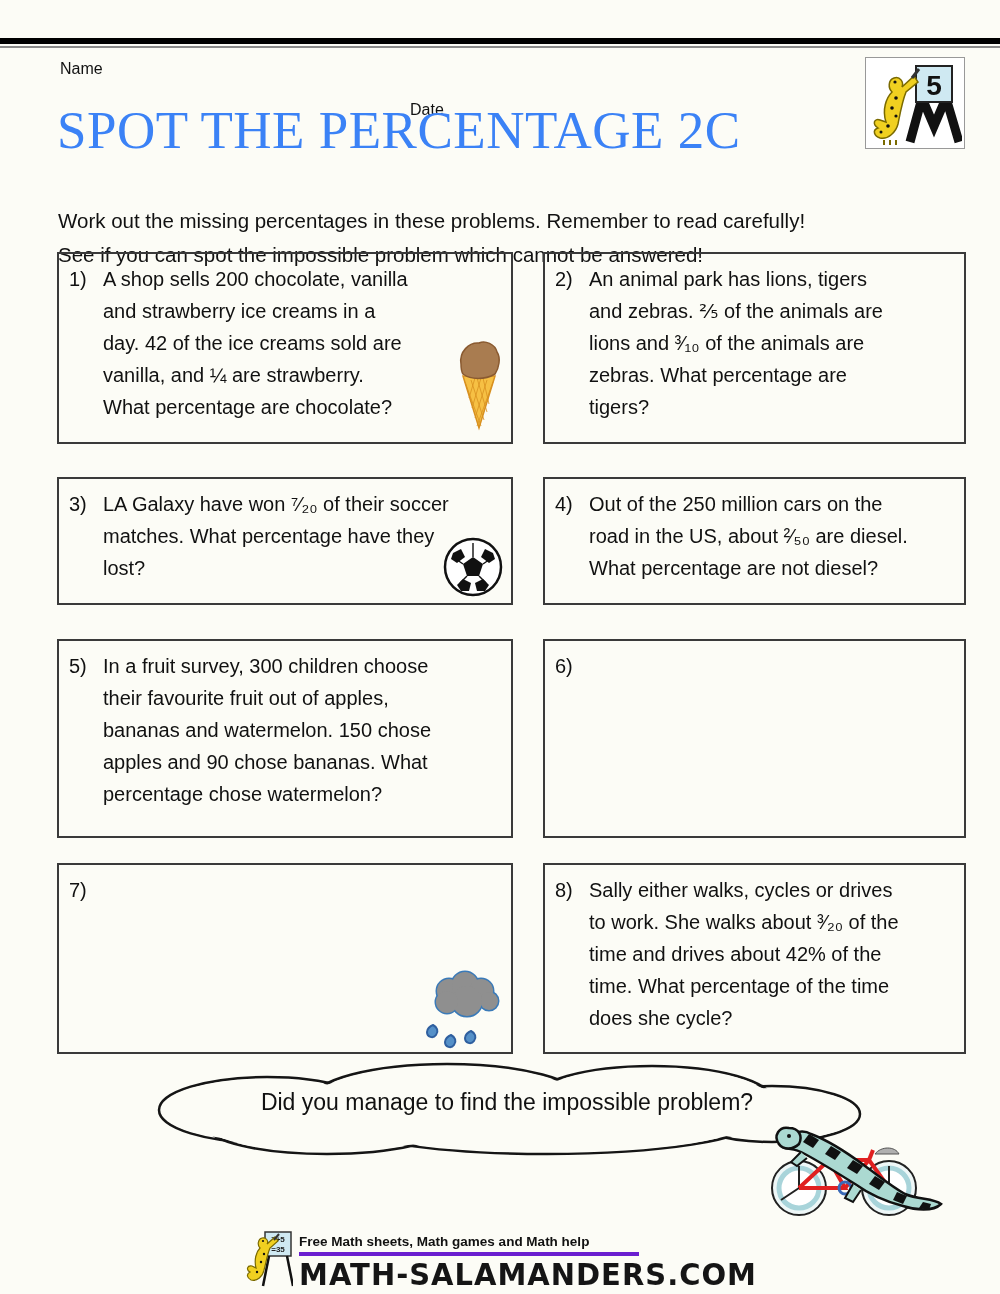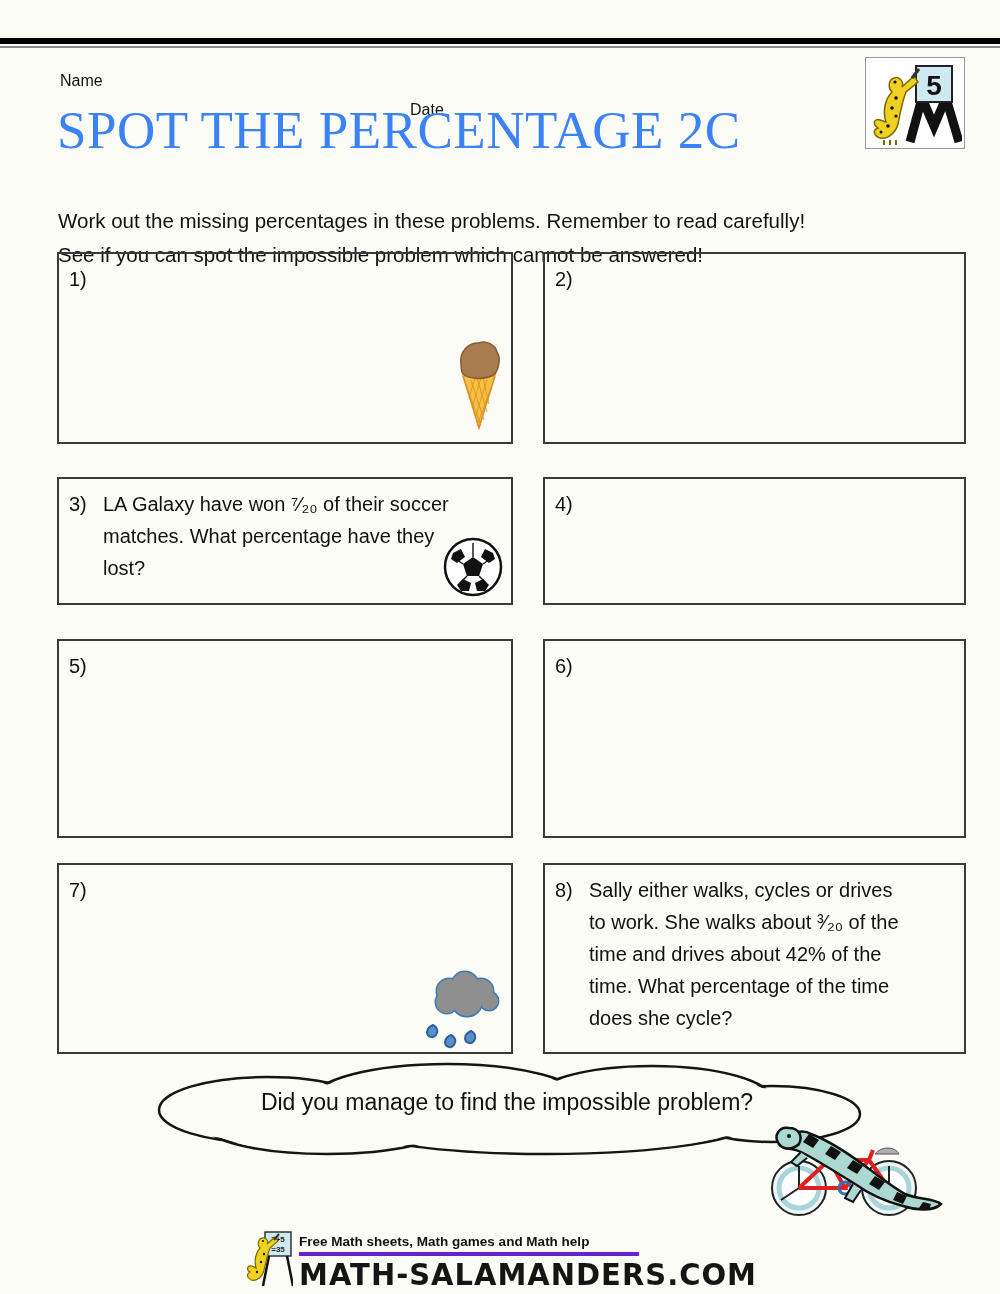--- a/index.html
+++ b/index.html
@@ -5,21 +5,21 @@
   html,body{margin:0;padding:0;}
   body{
     width:1000px;height:1294px;position:relative;overflow:hidden;
     background:#fcfcf6;
     font-family:"Liberation Sans","DejaVu Sans",sans-serif;
     color:#111;
   }
   .top-rule-thick{position:absolute;left:0;top:38px;width:1000px;height:6px;background:#000;}
   .top-rule-thin{position:absolute;left:0;top:46px;width:1000px;height:2px;background:#8a8a8a;}
 
-  .name-label{position:absolute;left:60px;top:60px;font-size:16px;margin-top:12px;}
+  .name-label{position:absolute;left:60px;top:60px;font-size:16px;}
   .date-label{position:absolute;left:410px;top:60px;font-size:16px;margin-top:41px;}
 
   .logo-box{position:absolute;left:865px;top:57px;width:98px;height:90px;background:#fff;border:1px solid #999;}
 
   .page-title{
     position:absolute;left:57px;top:100px;width:800px;
     font-family:"Liberation Serif","DejaVu Serif",serif;
     font-size:53px;font-weight:400;color:#3b82f6;letter-spacing:0.5px;
   }
   .intro{
@@ -86,38 +86,48 @@
     </g>
   </svg>
 </div>
 
 <div class="page-title">SPOT THE PERCENTAGE 2C</div>
 <div class="intro">Work out the missing percentages in these problems. Remember to read carefully!
 See if you can spot the impossible problem which cannot be answered!</div>
 
 <div class="pbox" style="left:57px;top:252px;width:456px;height:192px;">
   <span class="pnum">1)</span>
+  <div class="ptext">A shop sells 200 chocolate, vanilla
+and strawberry ice creams in a
+day. 42 of the ice creams sold are
+vanilla, and ¼ are strawberry.
+What percentage are chocolate?</div>
   <svg class="box-icon" style="left:396px;top:84px;" width="48" height="96" viewBox="0 0 48 96">
     <path d="M8,38 L24,90 L40,38 Z" fill="#f6c044" stroke="#d89020" stroke-width="1.5"></path>
     <g stroke="#d89020" stroke-width="0.8">
       <line x1="10" y1="44" x2="26" y2="88"></line>
         <line x1="16" y1="42" x2="29" y2="82"></line>
       <line x1="22" y1="40" x2="32" y2="74"></line>
         <line x1="28" y1="40" x2="34" y2="66"></line>
       <line x1="38" y1="44" x2="22" y2="88"></line>
         <line x1="32" y1="42" x2="20" y2="80"></line>
       <line x1="26" y1="40" x2="17" y2="70"></line>
         <line x1="20" y1="40" x2="14" y2="60"></line>
     </g>
     <path d="M6,26 C4,14 14,4 24,5 C30,2 40,6 42,14 C46,20 44,30 40,36 C30,42 16,42 8,36 C6,33 6,29 6,26 Z" fill="#a97c50" stroke="#8a5a30" stroke-width="1.5"></path>
   </svg>
 </div>
 
 <div class="pbox" style="left:543px;top:252px;width:423px;height:192px;">
   <span class="pnum">2)</span>
+  <div class="ptext">An animal park has lions, tigers
+and zebras. ⅖ of the animals are
+lions and ³⁄₁₀ of the animals are
+zebras. What percentage are
+tigers?</div>
 </div>
 
 <div class="pbox" style="left:57px;top:477px;width:456px;height:128px;">
   <span class="pnum">3)</span>
   <div class="ptext">LA Galaxy have won ⁷⁄₂₀ of their soccer
 matches. What percentage have they
 lost?</div>
   <svg class="box-icon" style="left:384px;top:58px;" width="60" height="60" viewBox="0 0 60 60">
     <circle cx="30" cy="30" r="28" fill="#fff" stroke="#111" stroke-width="2.5"></circle>
     <polygon points="30,20 40,27 36,39 24,39 20,27" fill="#111"></polygon>
@@ -130,24 +140,32 @@
         <line x1="40" y1="27" x2="50" y2="20"></line>
       <line x1="36" y1="39" x2="43" y2="46"></line>
         <line x1="24" y1="39" x2="17" y2="46"></line>
       <line x1="20" y1="27" x2="10" y2="20"></line>
     </g>
   </svg>
 </div>
 
 <div class="pbox" style="left:543px;top:477px;width:423px;height:128px;">
   <span class="pnum">4)</span>
+  <div class="ptext">Out of the 250 million cars on the
+road in the US, about ²⁄₅₀ are diesel.
+What percentage are not diesel?</div>
 </div>
 
 <div class="pbox" style="left:57px;top:639px;width:456px;height:199px;">
   <span class="pnum">5)</span>
+  <div class="ptext">In a fruit survey, 300 children choose
+their favourite fruit out of apples,
+bananas and watermelon. 150 chose
+apples and 90 chose bananas. What
+percentage chose watermelon?</div>
 </div>
 
 <div class="pbox" style="left:543px;top:639px;width:423px;height:199px;">
   <span class="pnum">6)</span>
 </div>
 
 <div class="pbox" style="left:57px;top:863px;width:456px;height:191px;">
   <span class="pnum">7)</span>
   <svg class="box-icon" style="left:364px;top:104px;" width="80" height="84" viewBox="0 0 80 84">
     <g stroke="#3a7ab8" stroke-width="3" fill="#8f8f8f">

